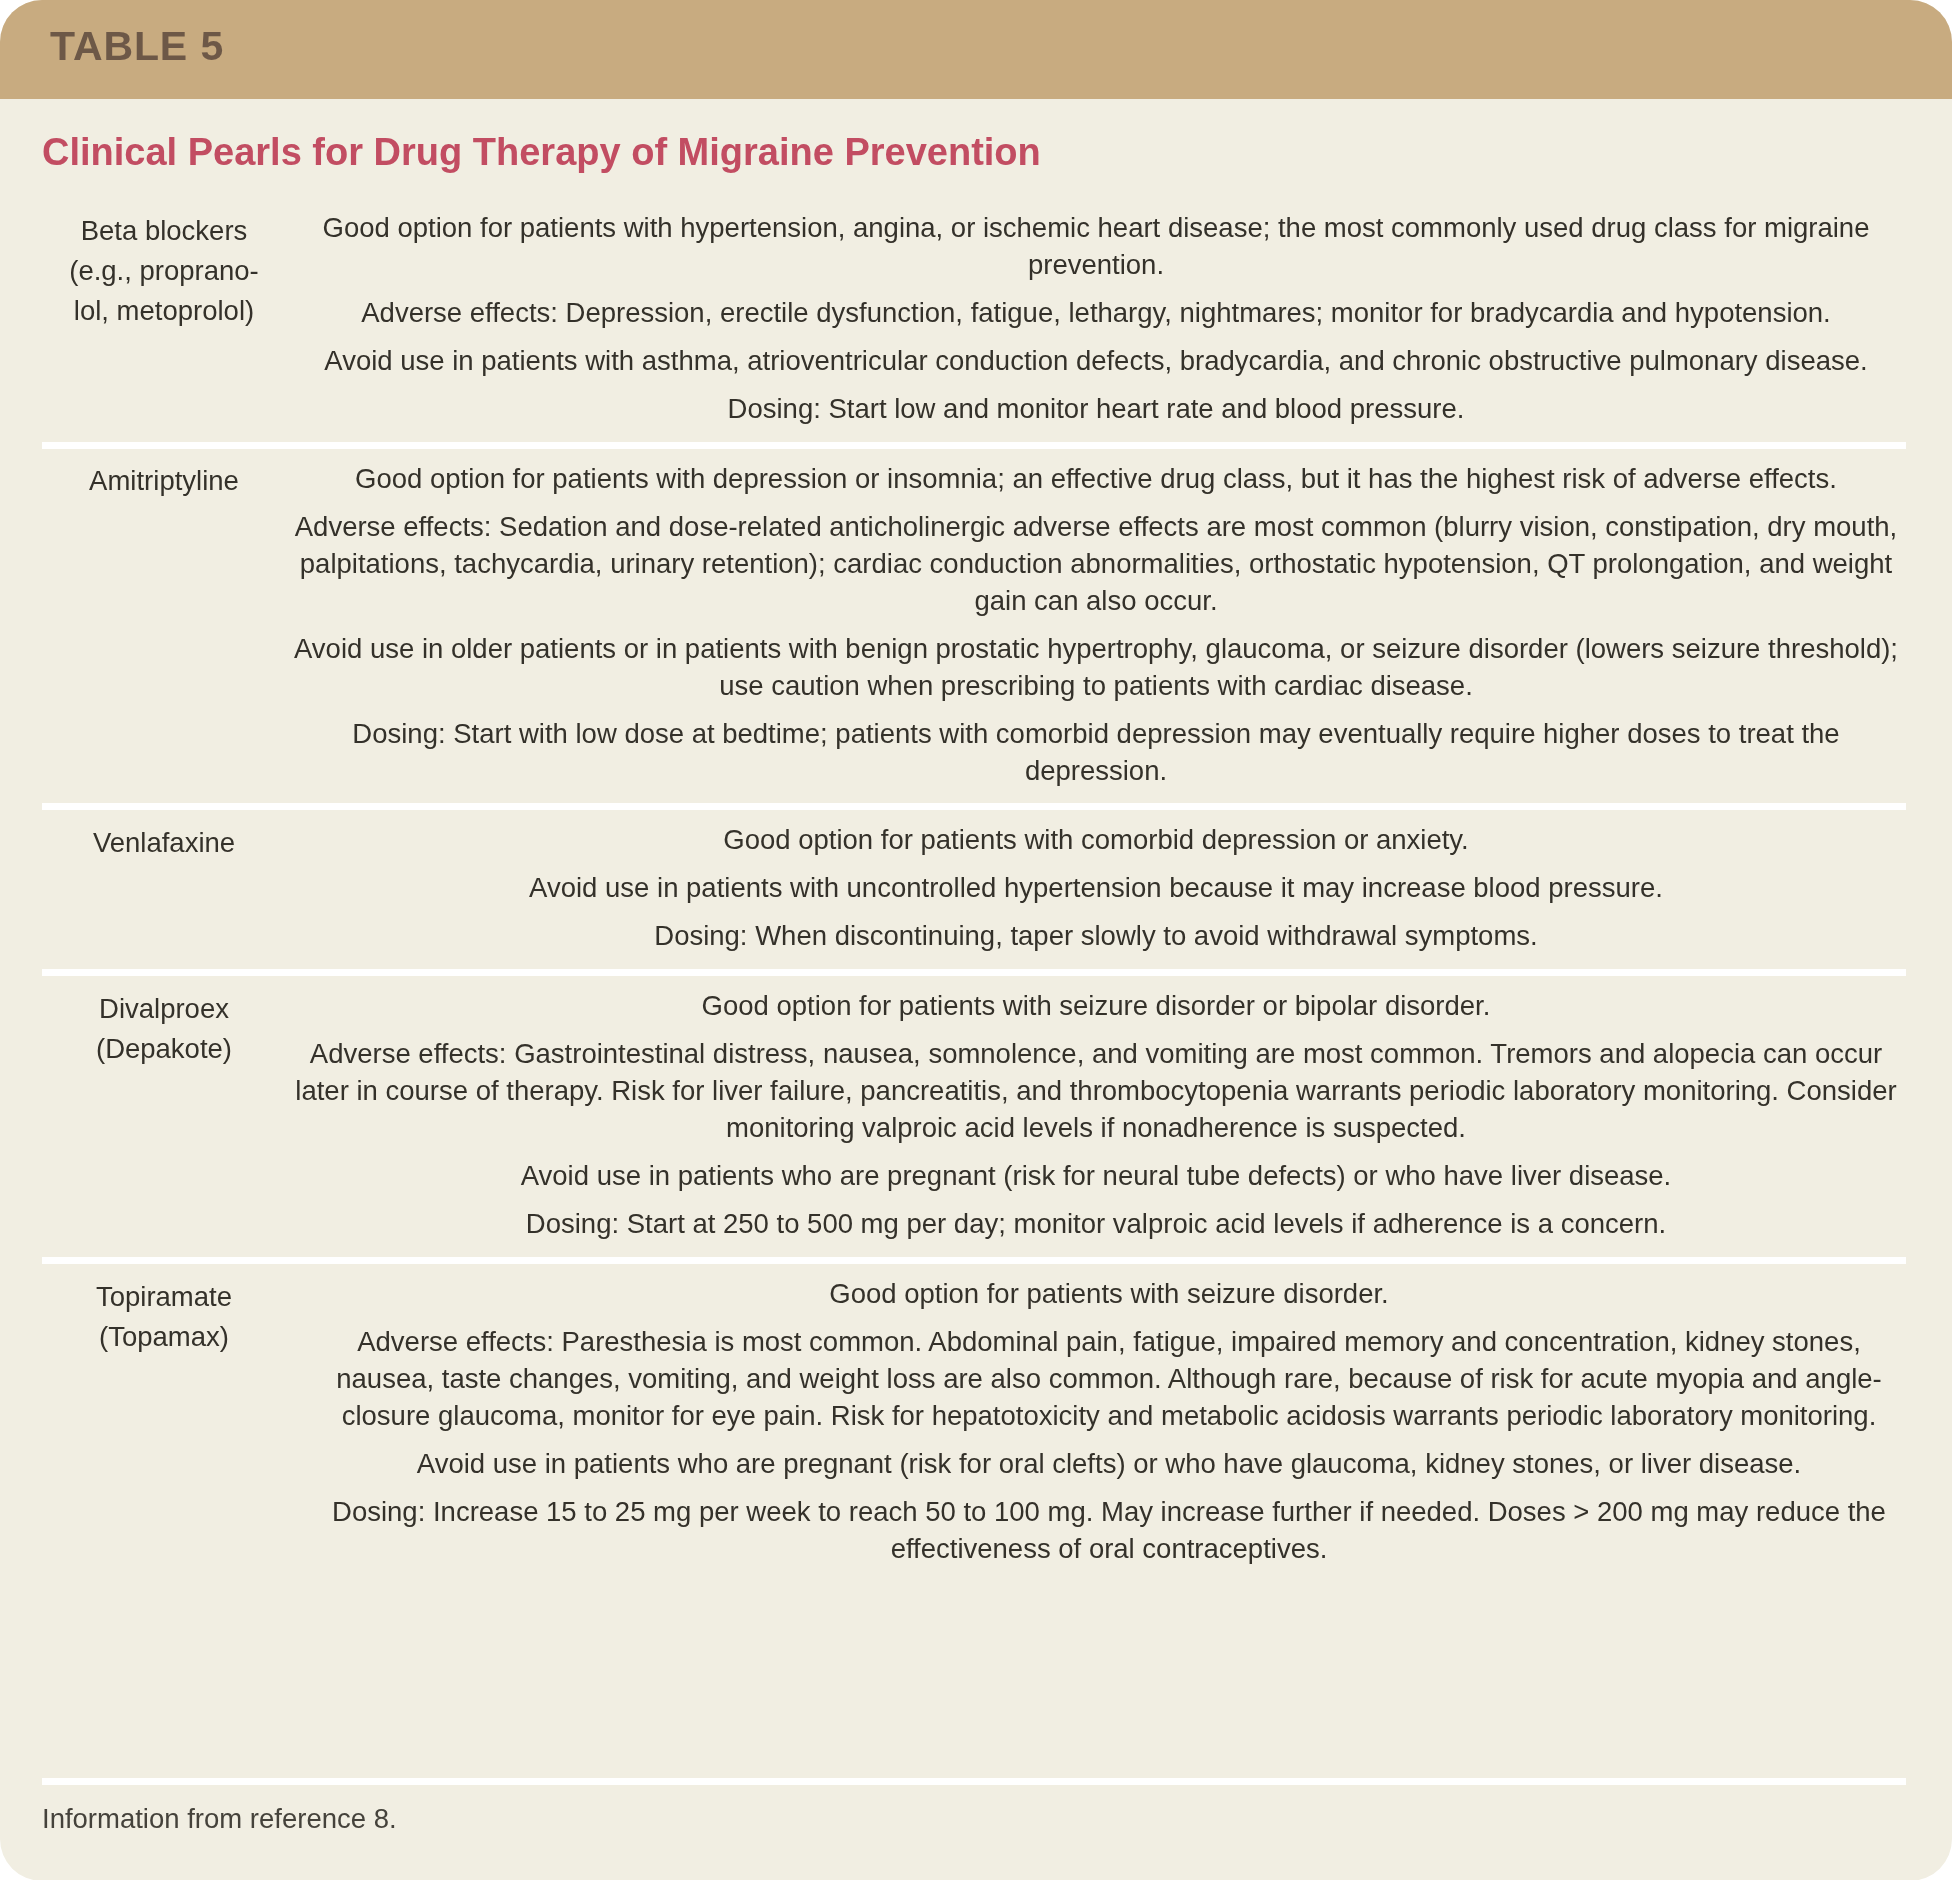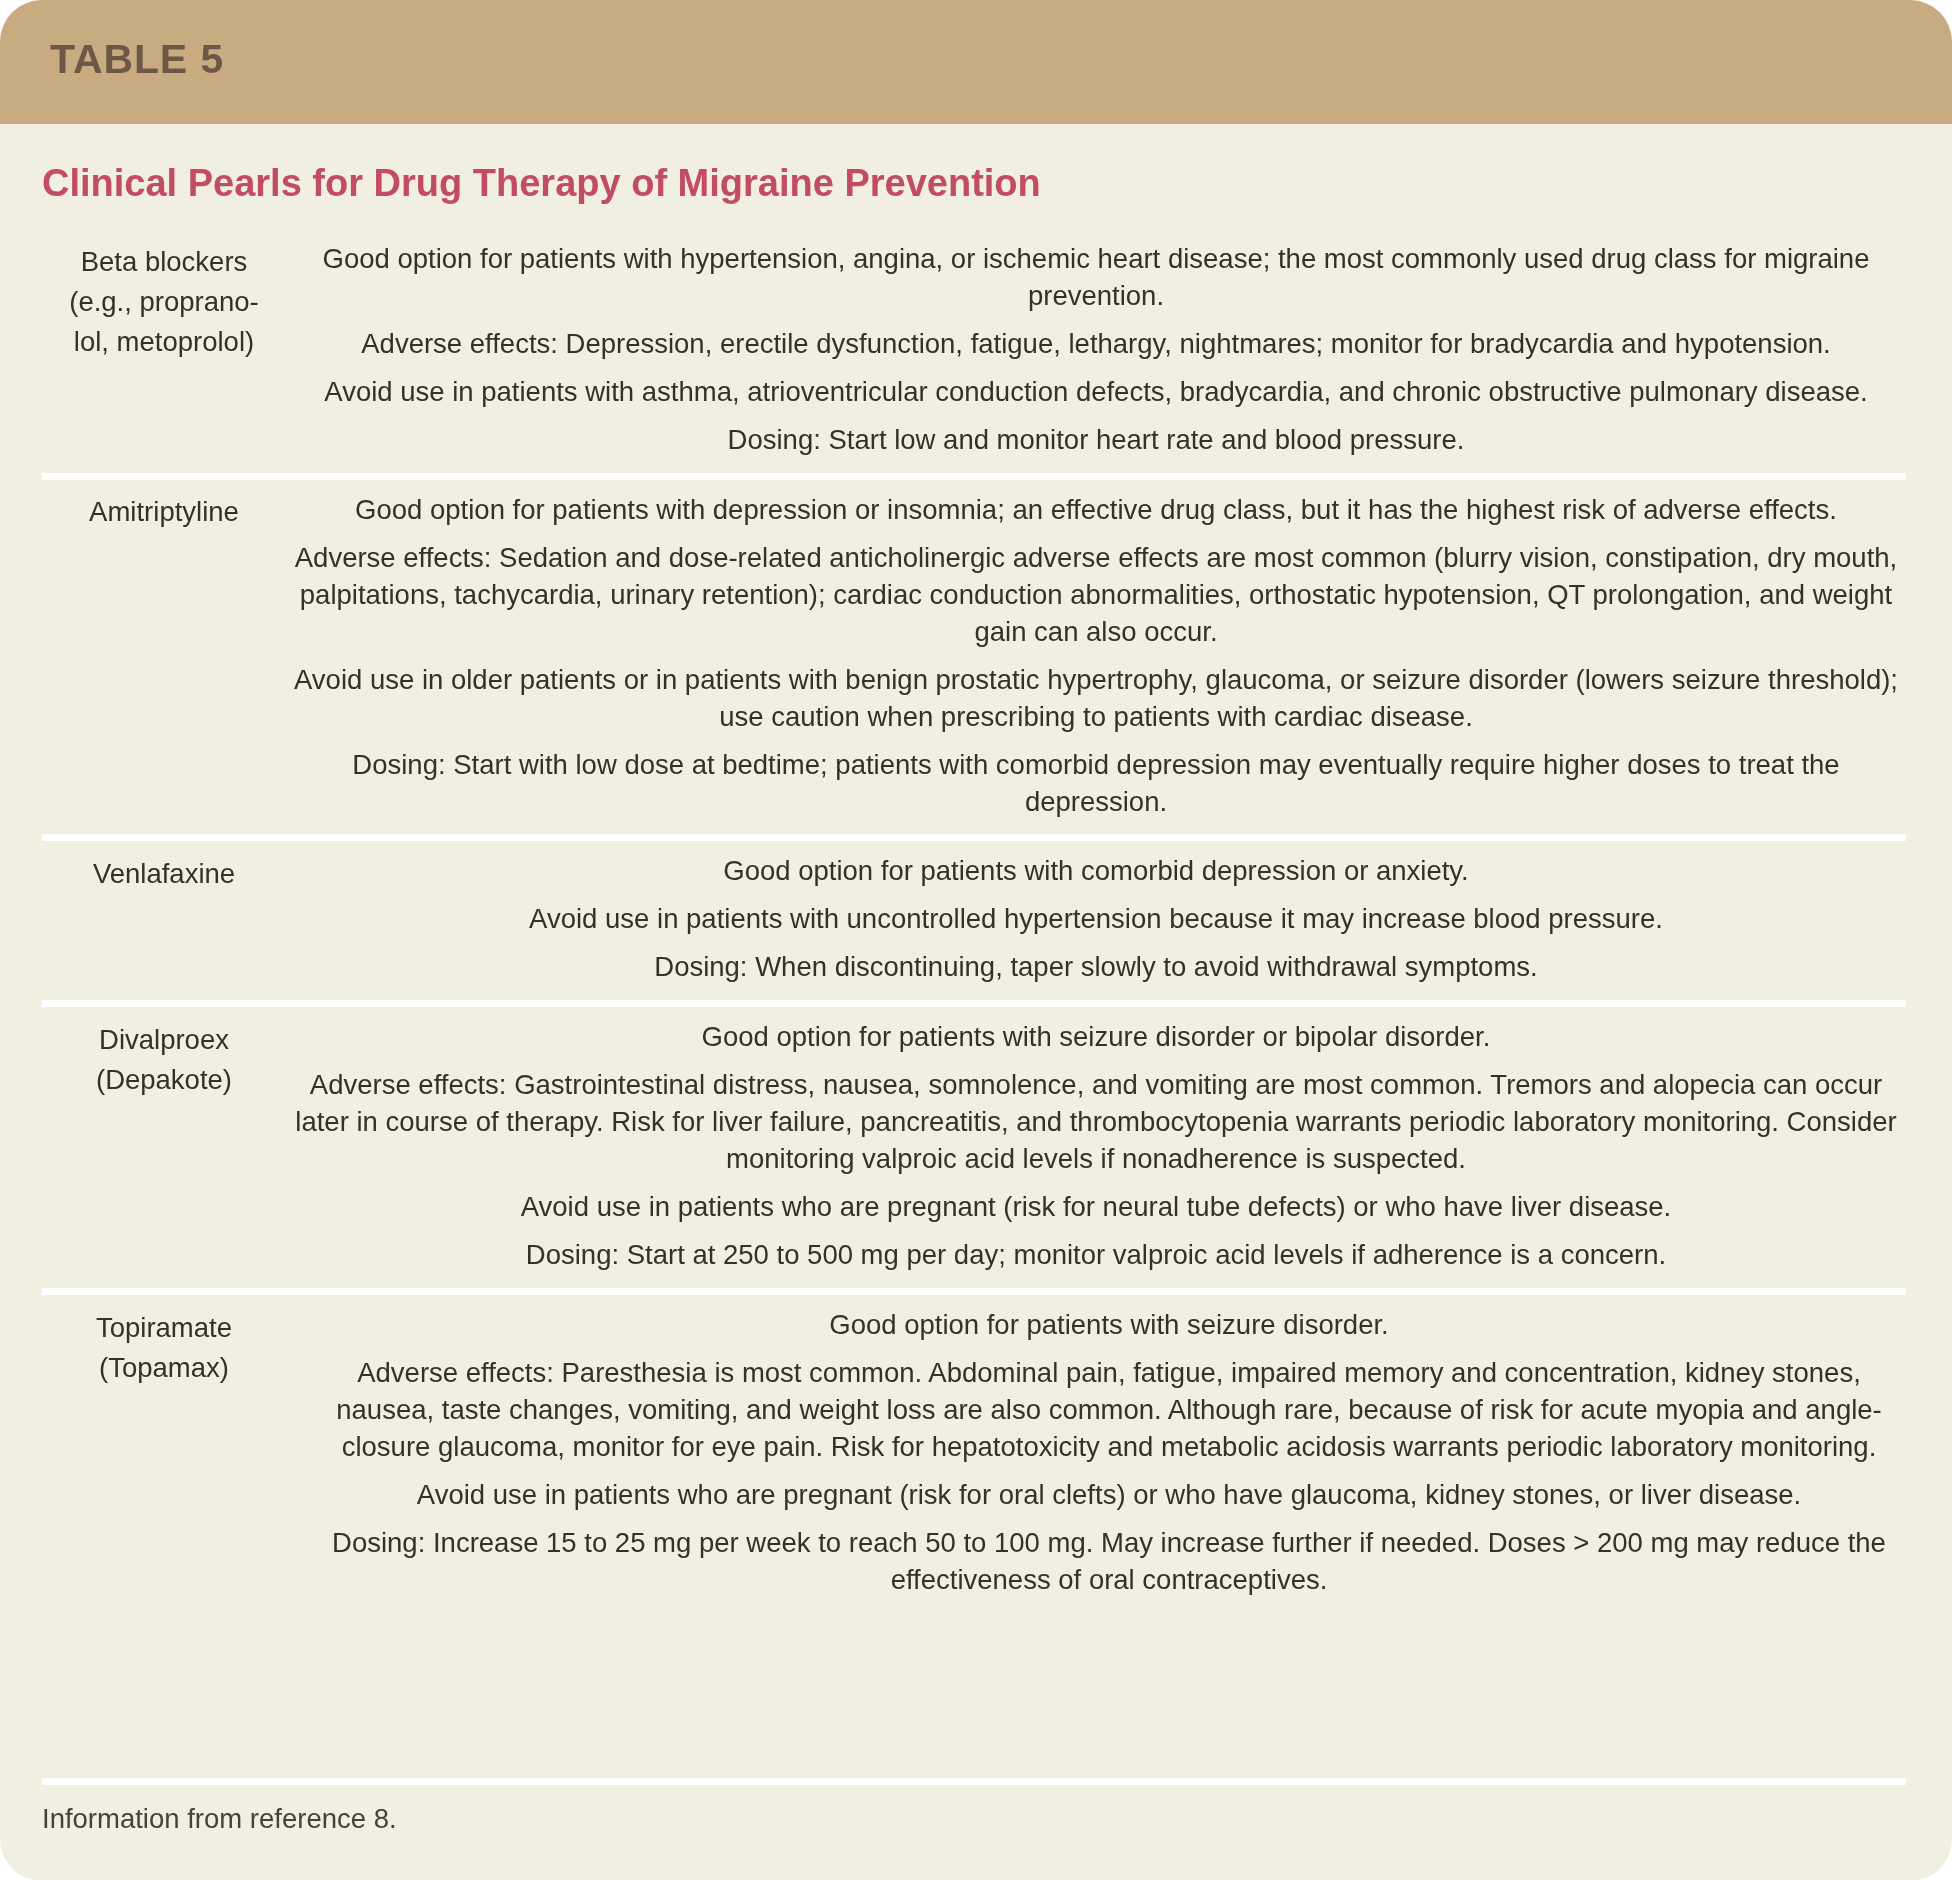--- a/index.html
+++ b/index.html
@@ -14,41 +14,41 @@
   .card {
     position: absolute;
     left: 0; top: 0;
     width: 1952px;
     height: 1881px;
     background: var(--card-bg, #f1eee2);
     border-radius: 42px;
     overflow: hidden;
   }
   .card-header {
-    height: 124px;
+    height: 99px;
     background: var(--header-bg, #c8ab80);
     display: flex;
     align-items: center;
   }
   .table-label {
     font-size: 41px;
     font-weight: bold;
     letter-spacing: 0.9px;
     color: var(--table-label, #6d5847);
     padding-left: 50px;
     padding-bottom: 5.5px;
   }
   .card-body {
     padding: 20px 46px 0 42px;
   }
   .table-title {
     font-size: 38px;
     font-weight: bold;
     color: var(--title, #c24d62);
-    margin: 18px 0 24px 0;
+    margin: 12px 0 24px 0;
   }
   .row {
     display: flex;
     border-bottom: 7.3px solid var(--separator, #ffffff);
     padding: 11px 0 14.7px 0;
     text-align: center;
   }
   .row:last-child { border-bottom: none; gap: 26px; }
   .row-label {
     width: 244px;

